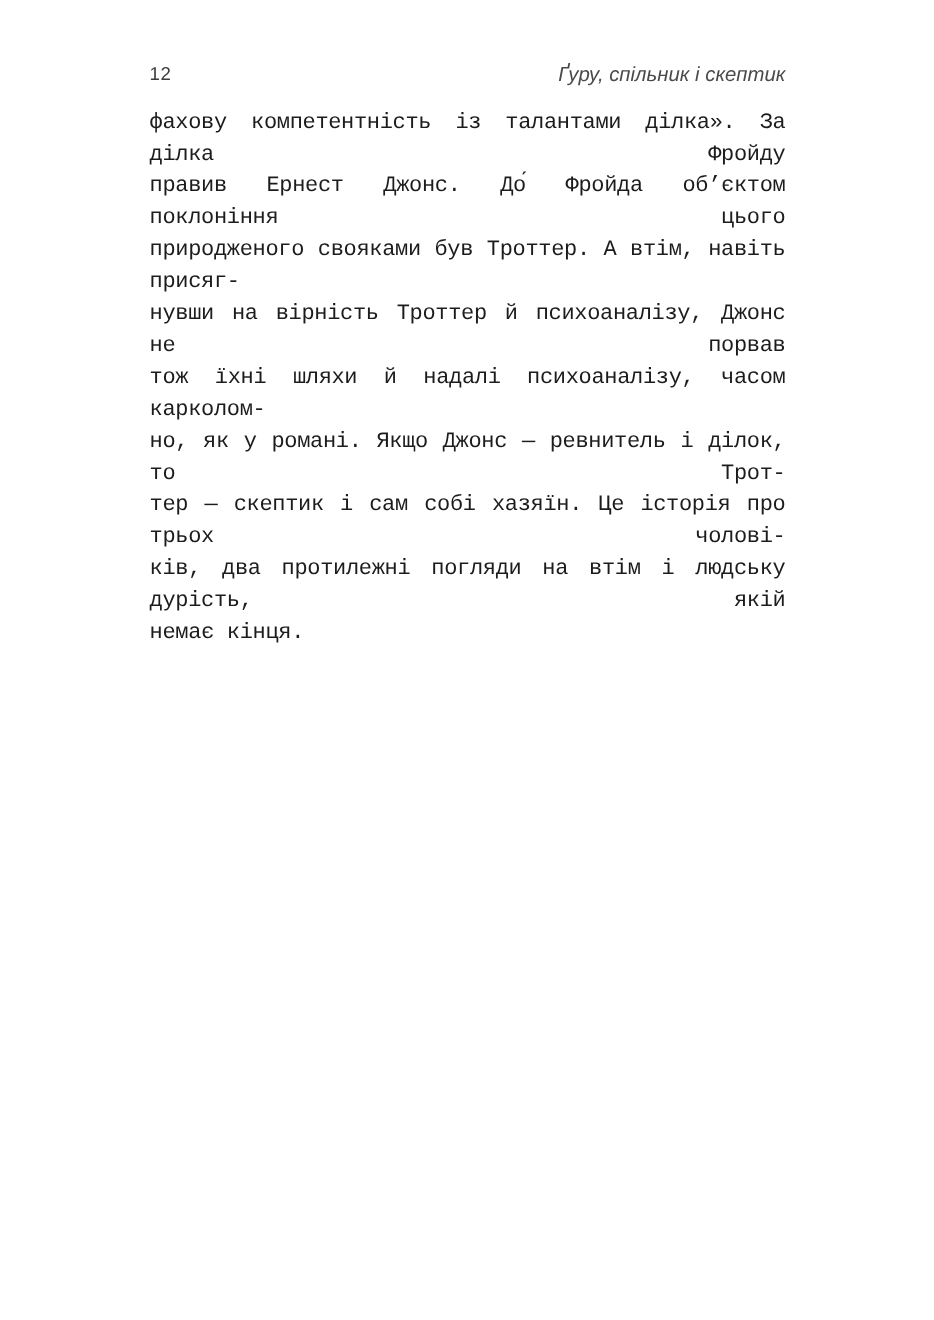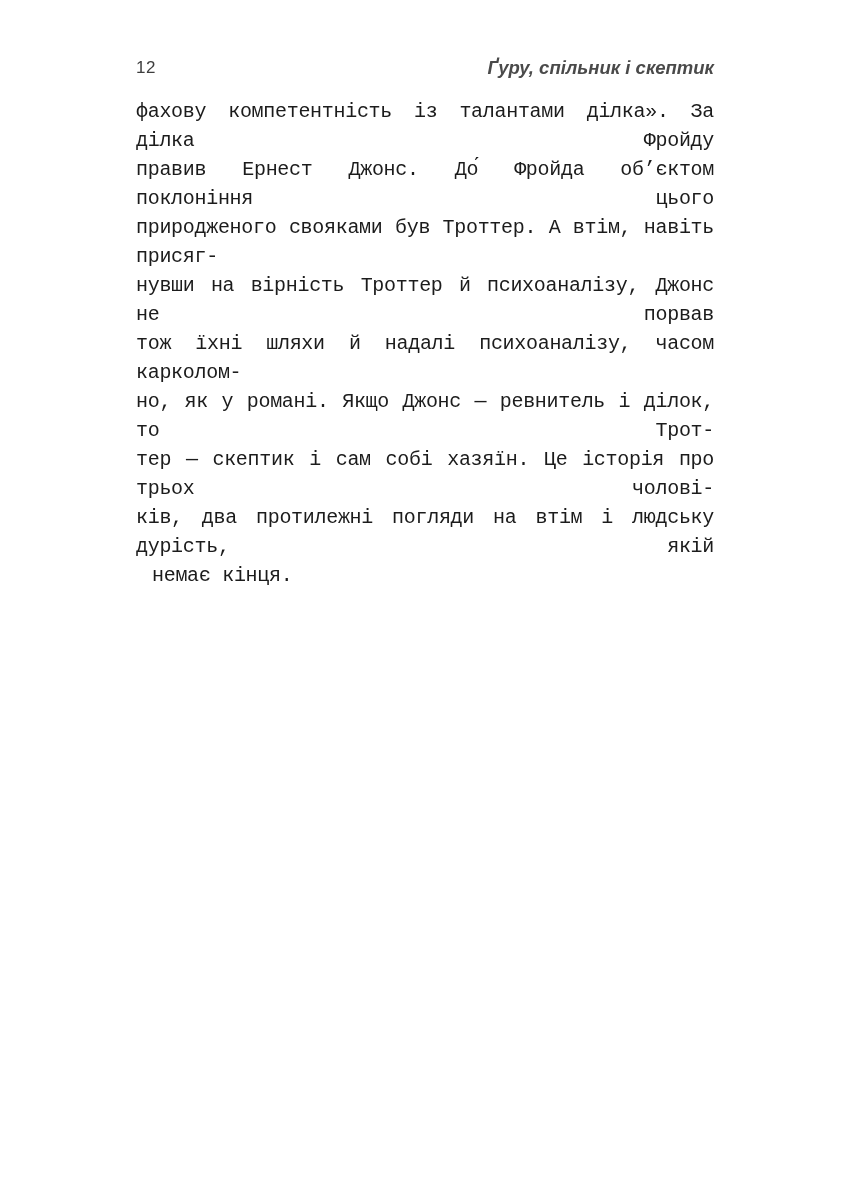--- a/index.html
+++ b/index.html
@@ -27,42 +27,40 @@
     font-family: "Liberation Sans", sans-serif;
     font-size: 17px;
     color: #3d3d3d;
     letter-spacing: 0.5px;
   }
   .running-head {
     font-family: "Liberation Sans", sans-serif;
     font-style: italic;
     font-size: 18.5px;
     color: #4a4a4a;
-    font-weight: bold;
   }
   .body-text {
     position: absolute;
     left: 136px;
     top: 97px;
     width: 578px;
     font-size: 20px;
     line-height: 29px;
     color: #1c1c1c;
     letter-spacing: -0.015em;
     font-family: Liberation Mono, monospace;
   }
   .text-line {
     text-align: justify;
     text-align-last: justify;
     white-space: normal;
   }
   .text-line.last {
     text-align: right;
     text-align-last: left;
-    margin-left: 16px;
   }
 </style>
 </head>
 <body>
 
 <div class="page-header">
   <span class="page-number">12</span>
   <span class="running-head">Ґуру, спільник і скептик</span>
 </div>
 

